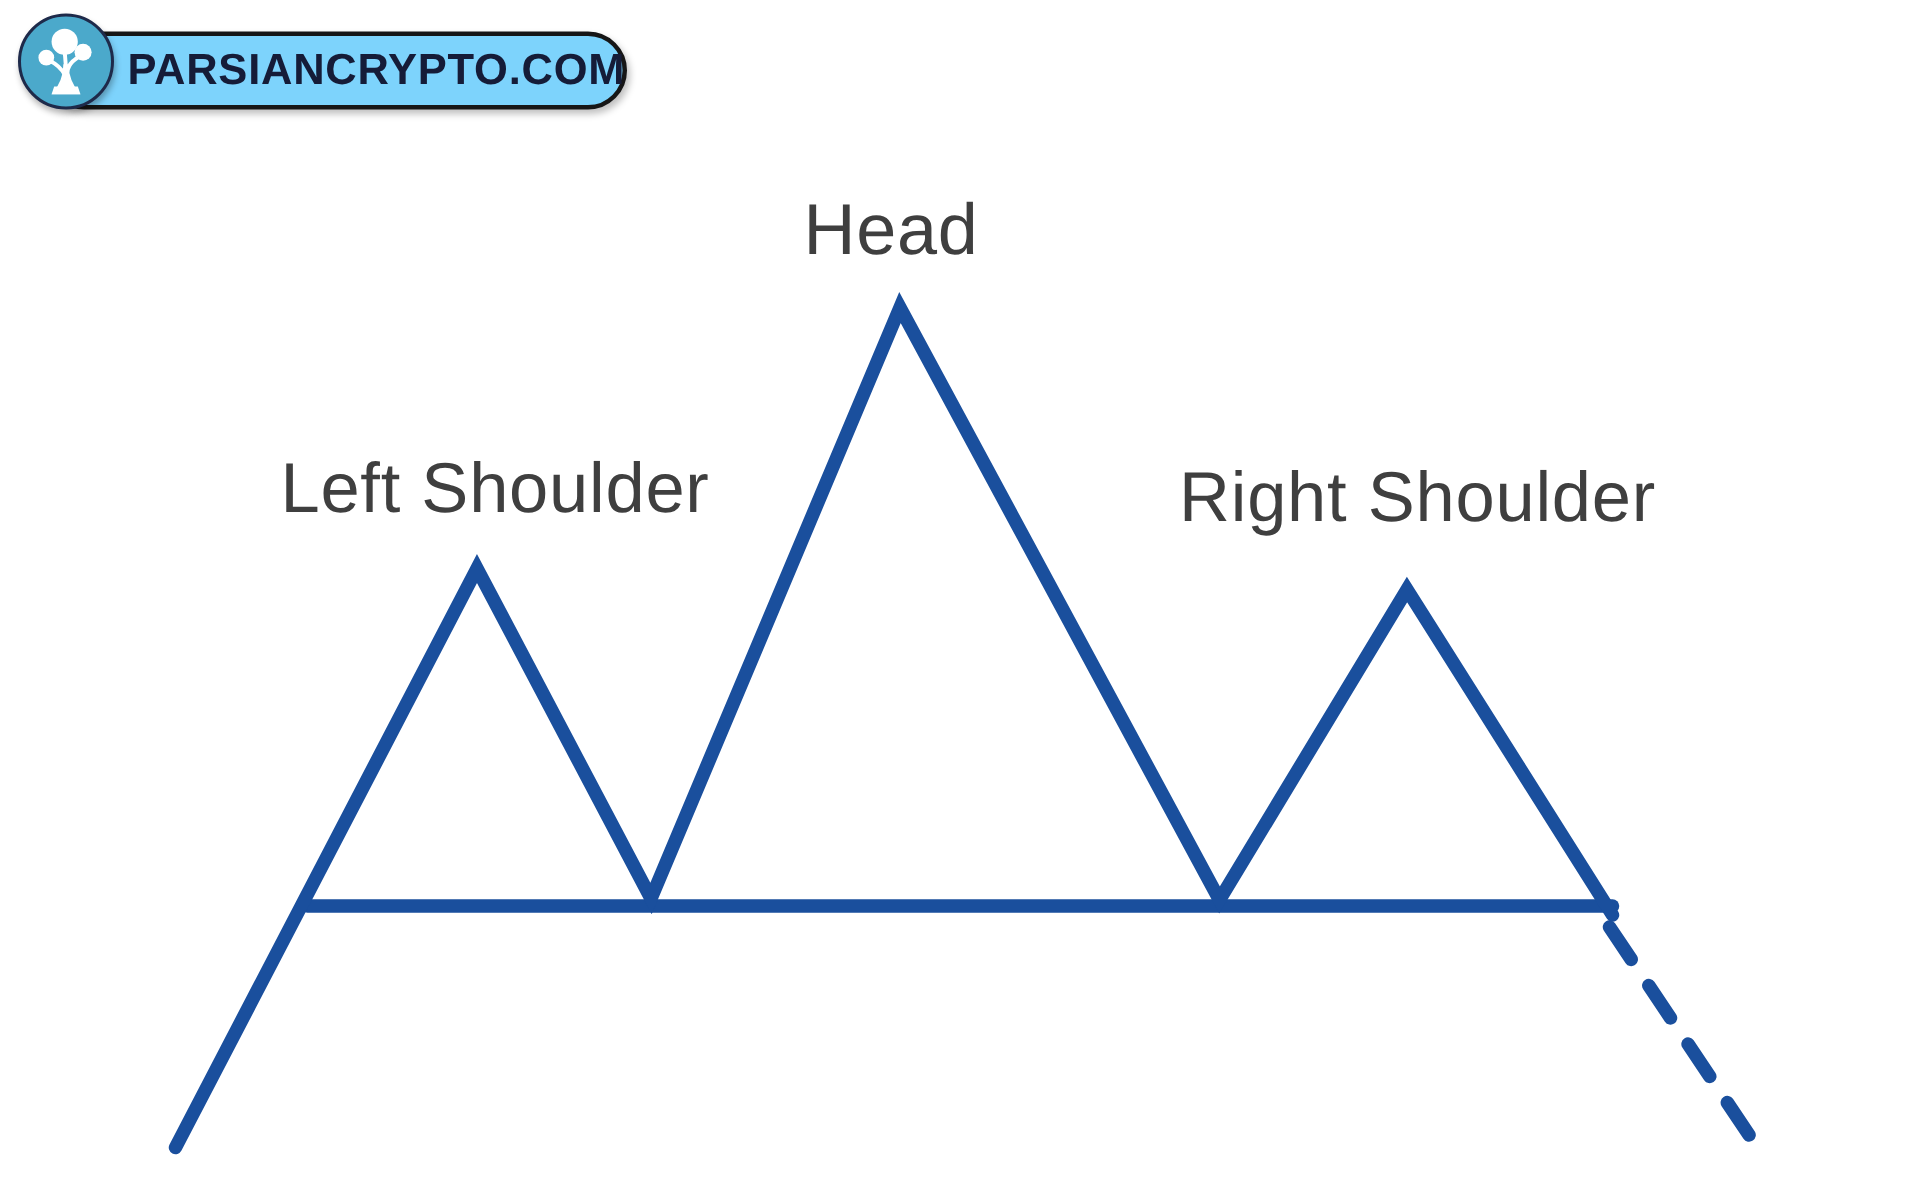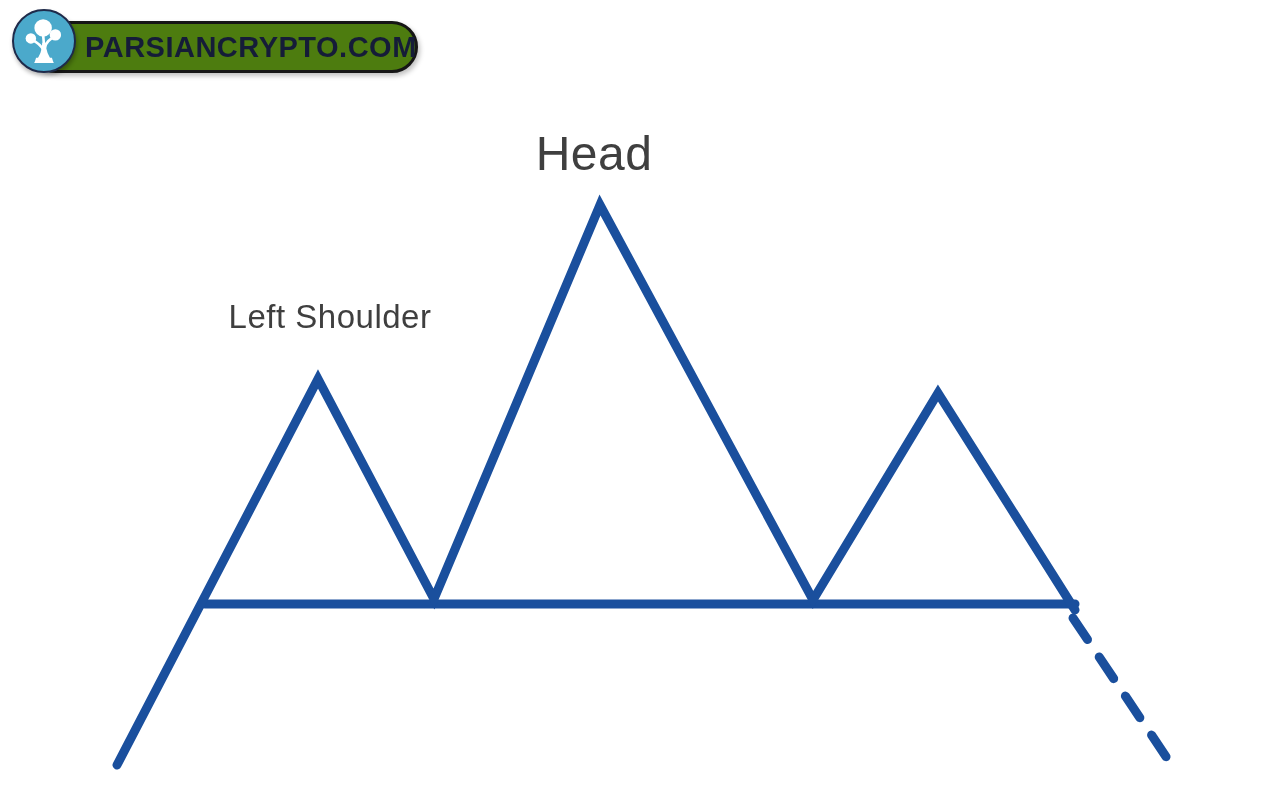--- a/index.html
+++ b/index.html
@@ -22,35 +22,35 @@
     stroke-linejoin: miter;
     stroke-linecap: round;
   }
   .dashed {
     stroke-dasharray: 26 21;
   }
   .diagram-label {
     position: absolute;
     transform: translateX(-50%);
     color: var(--label-text, #3f3f3f);
-    font-size: 33px;
+    font-size: 47px;
     font-weight: 500;
     letter-spacing: 0.5px;
     white-space: nowrap;
     line-height: 1.1;
   }
   .label-head { font-size: 48px; }
   .brand-logo {
     position: absolute; left: 0; top: 0;
     width: 440px; height: 90px;
   }
   .brand-pill {
     position: absolute; left: 30px; top: 21px;
     width: 388px; height: 52px;
-    background: #4d7c0f;
+    background: #7dd3fc;
     border: 3px solid #161616;
     border-radius: 28px;
     box-shadow: 2px 3px 5px rgba(0,0,0,0.25);
     display: flex;
     align-items: center;
     padding-left: 52px;
   }
   .brand-domain {
     color: var(--logo-text, #151c38);
     font-size: 29px;
@@ -76,20 +76,21 @@
   <svg class="lines" width="1280" height="800" viewBox="0 0 1280 800" aria-hidden="true">
     <polyline class="price-line" points="205,604 1075,604"></polyline>
     <polyline class="price-line" points="117,765 318,379 434,599 600,205 813,600 938,393 1075,610"></polyline>
     <polyline class="price-line dashed" points="1073,618 1177,773"></polyline>
   </svg>
 
   <div class="diagram-label label-head" style="left:594px; top:128px;text-align:right;">Head</div>
 
   <div class="diagram-label" style="left:330px; top:299px;">Left Shoulder</div>
 
+  <div class="diagram-label" style="left:945px; top:305px;">Right Shoulder</div>
 
 
   <div class="brand-logo">
     <div class="brand-pill">
       <span class="brand-domain">PARSIANCRYPTO.COM</span>
     </div>
     <div class="logo-circle">
       <svg width="56" height="56" viewBox="-32 -32 64 64" aria-hidden="true">
         <g stroke="#ffffff" stroke-width="3" stroke-linecap="round" fill="none">
           <path d="M 0 8 C 0 0 -1 -4 -1 -9"></path>

